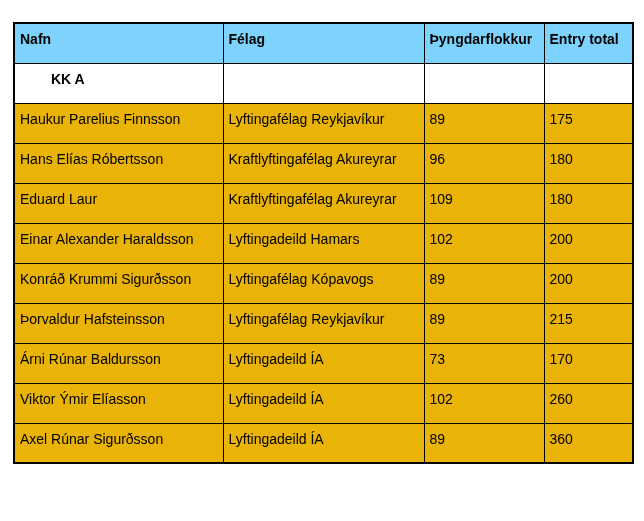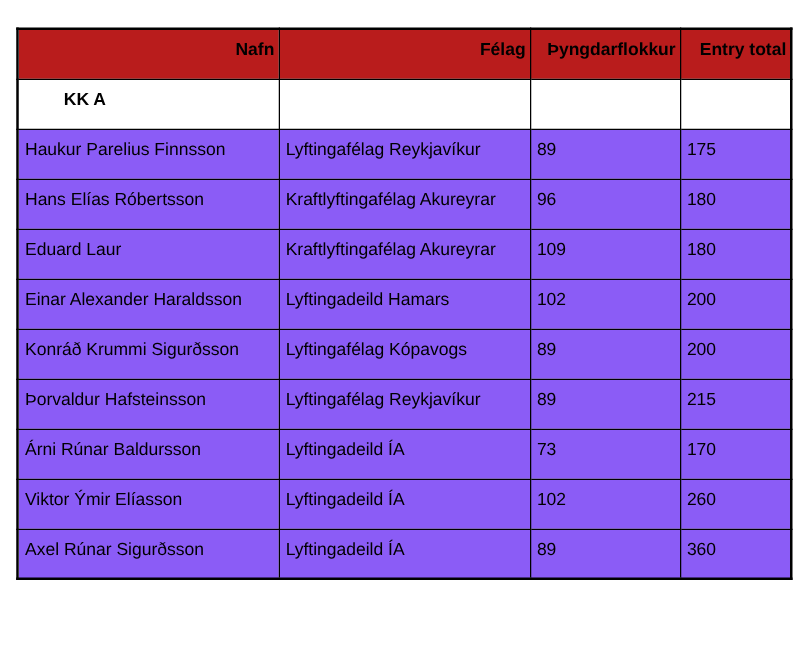--- a/index.html
+++ b/index.html
@@ -39,30 +39,29 @@
     text-align: left;
     padding: 7px 3px 2px 5px;
     height: 40px;
     box-sizing: border-box;
     overflow: hidden;
     white-space: nowrap;
     font-weight: normal;
   }
   table.entry-table thead th {
     font-weight: bold;
-    background: #b91c1c;
-    text-align: right;
+    background: #7dd3fc;
   }
   tr.group-row td {
     font-weight: bold;
     background: #ffffff;
     padding-left: 36px;
   }
   tr.data-row td {
-    background: #8b5cf6;
+    background: #eab308;
   }
 </style>
 </head>
 <body>
 
 <div class="page">
   <table class="entry-table">
     <colgroup>
       <col class="c-name">
         <col class="c-club">

